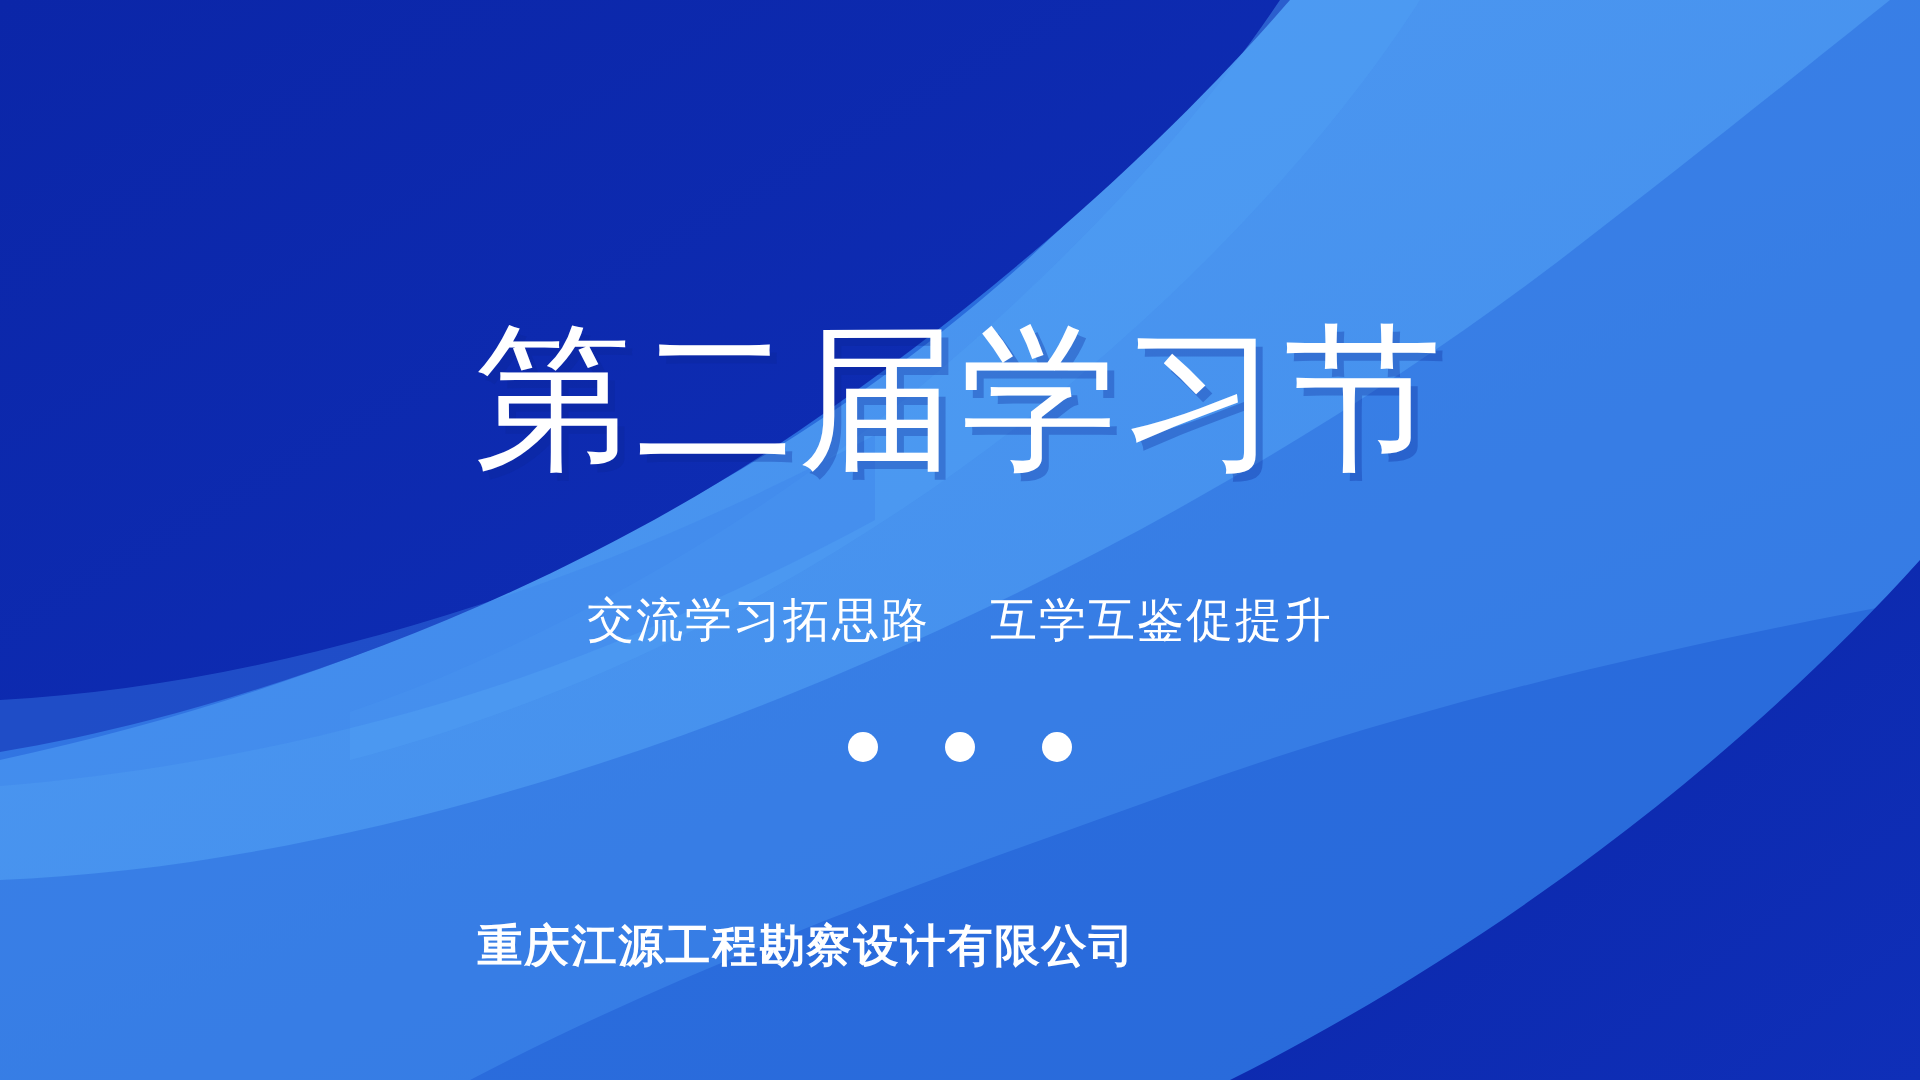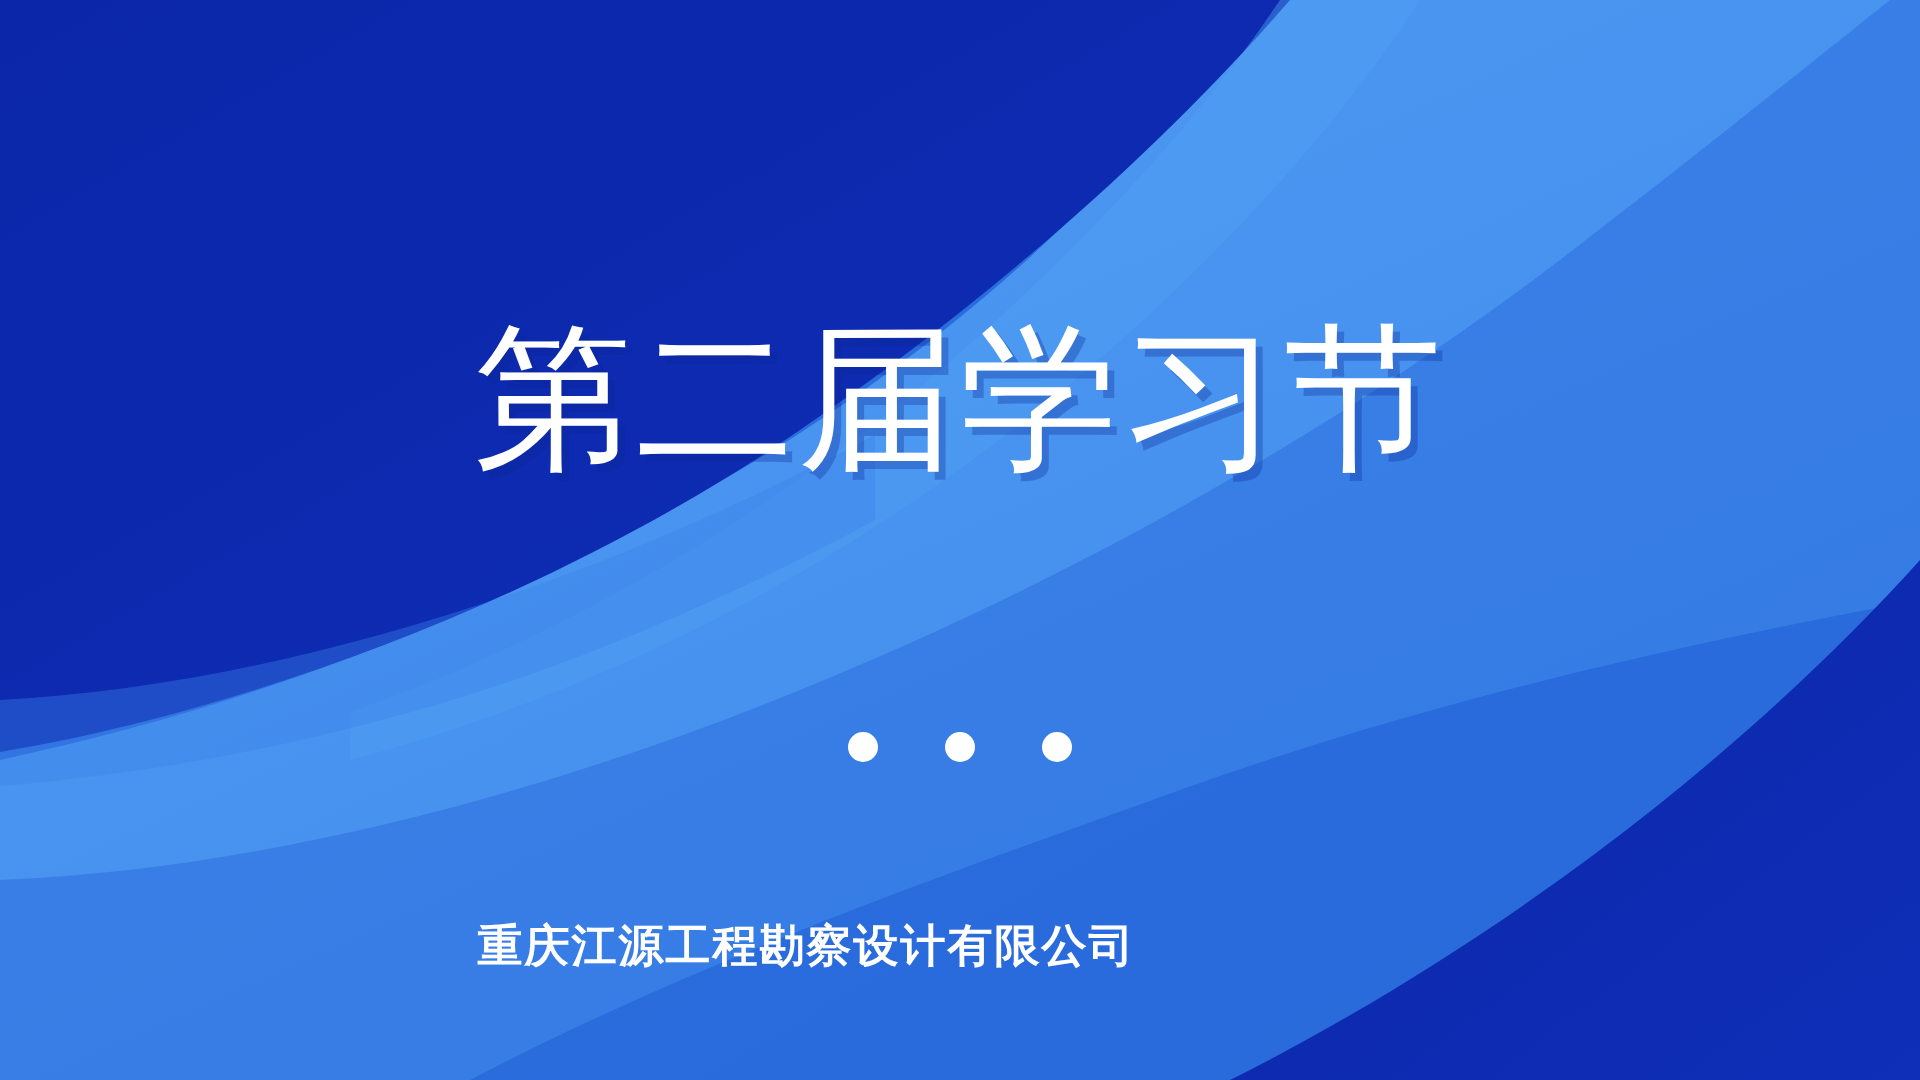--- a/index.html
+++ b/index.html
@@ -209,20 +209,23 @@
              C 350 736, 172 772, 0 786
              Z"></path>
   </svg>
 
   <div id="content">
 
     <div class="title-block">
       <h1 id="main-title">第二届学习节</h1>
     </div>
 
+    <div class="subtitle-block">
+      <p id="subtitle">交流学习拓思路    互学互鉴促提升</p>
+    </div>
 
     <div class="dots-block">
       <span class="dot"></span>
       <span class="dot"></span>
       <span class="dot"></span>
     </div>
 
     <div class="company-block">
       <p id="company-name">重庆江源工程勘察设计有限公司</p>
     </div>

